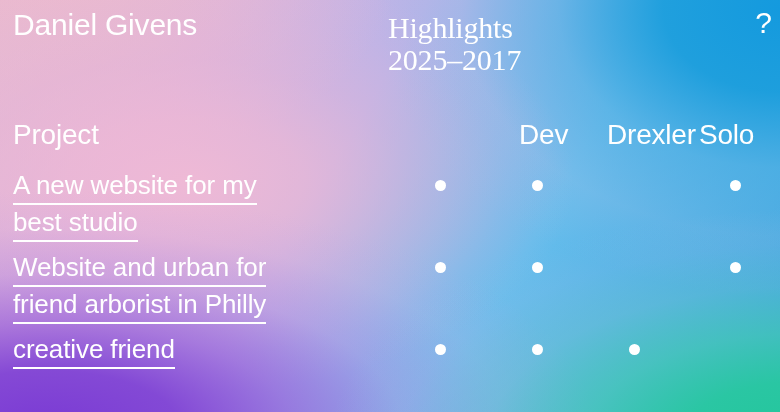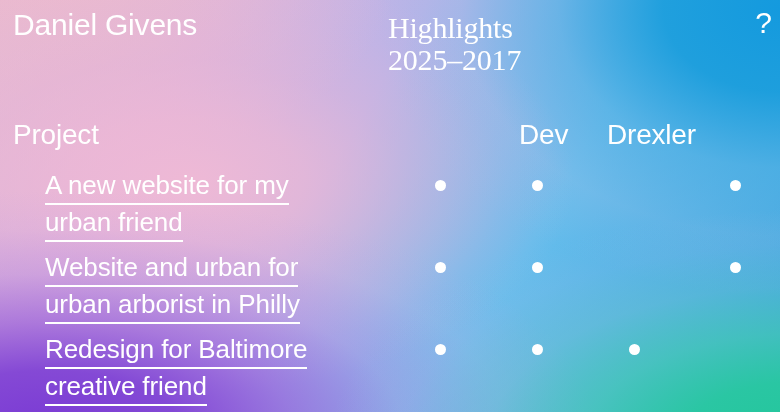--- a/index.html
+++ b/index.html
@@ -163,21 +163,20 @@
     color: #ffffff;
     text-decoration: none;
     cursor: pointer;
   }
   .proj-link .seg {
     display: block;
     width: fit-content;
     border-bottom: 2px solid #ffffff;
     padding-bottom: 1px;
     line-height: 34px;
-    margin-left: 32px;
   }
 
   .dot {
     position: absolute;
     width: 11px;
     height: 11px;
     border-radius: 50%;
     background: #ffffff;
     top: 12px;
   }
@@ -208,47 +207,47 @@
     </div>
 
     <div class="help-btn">?</div>
 
     <div class="table">
 
       <div class="thead">
         <div class="th th-project">Project</div>
         <div class="th th-dev">Dev</div>
         <div class="th th-drexler">Drexler</div>
+        <div class="th th-solo">Solo</div>
       </div>
 
       <div class="row">
         <a class="proj-link" href="#">
           <span class="seg">A new website for my</span>
-          <span class="seg">urban friend</span>
+          <span class="seg">best studio</span>
         </a>
         <span class="dot dot-design"></span>
         <span class="dot dot-dev"></span>
 
         <span class="dot dot-solo"></span>
       </div>
 
       <div class="row">
         <a class="proj-link" href="#">
           <span class="seg">Website and urban for</span>
-          <span class="seg">urban arborist in Philly</span>
+          <span class="seg">friend arborist in Philly</span>
         </a>
         <span class="dot dot-design"></span>
         <span class="dot dot-dev"></span>
 
         <span class="dot dot-solo"></span>
       </div>
 
       <div class="row">
         <a class="proj-link" href="#">
-          <span class="seg">Redesign for Baltimore</span>
           <span class="seg">creative friend</span>
         </a>
         <span class="dot dot-design"></span>
         <span class="dot dot-dev"></span>
         <span class="dot dot-drexler"></span>
 
       </div>
 
     </div>
   </div>

